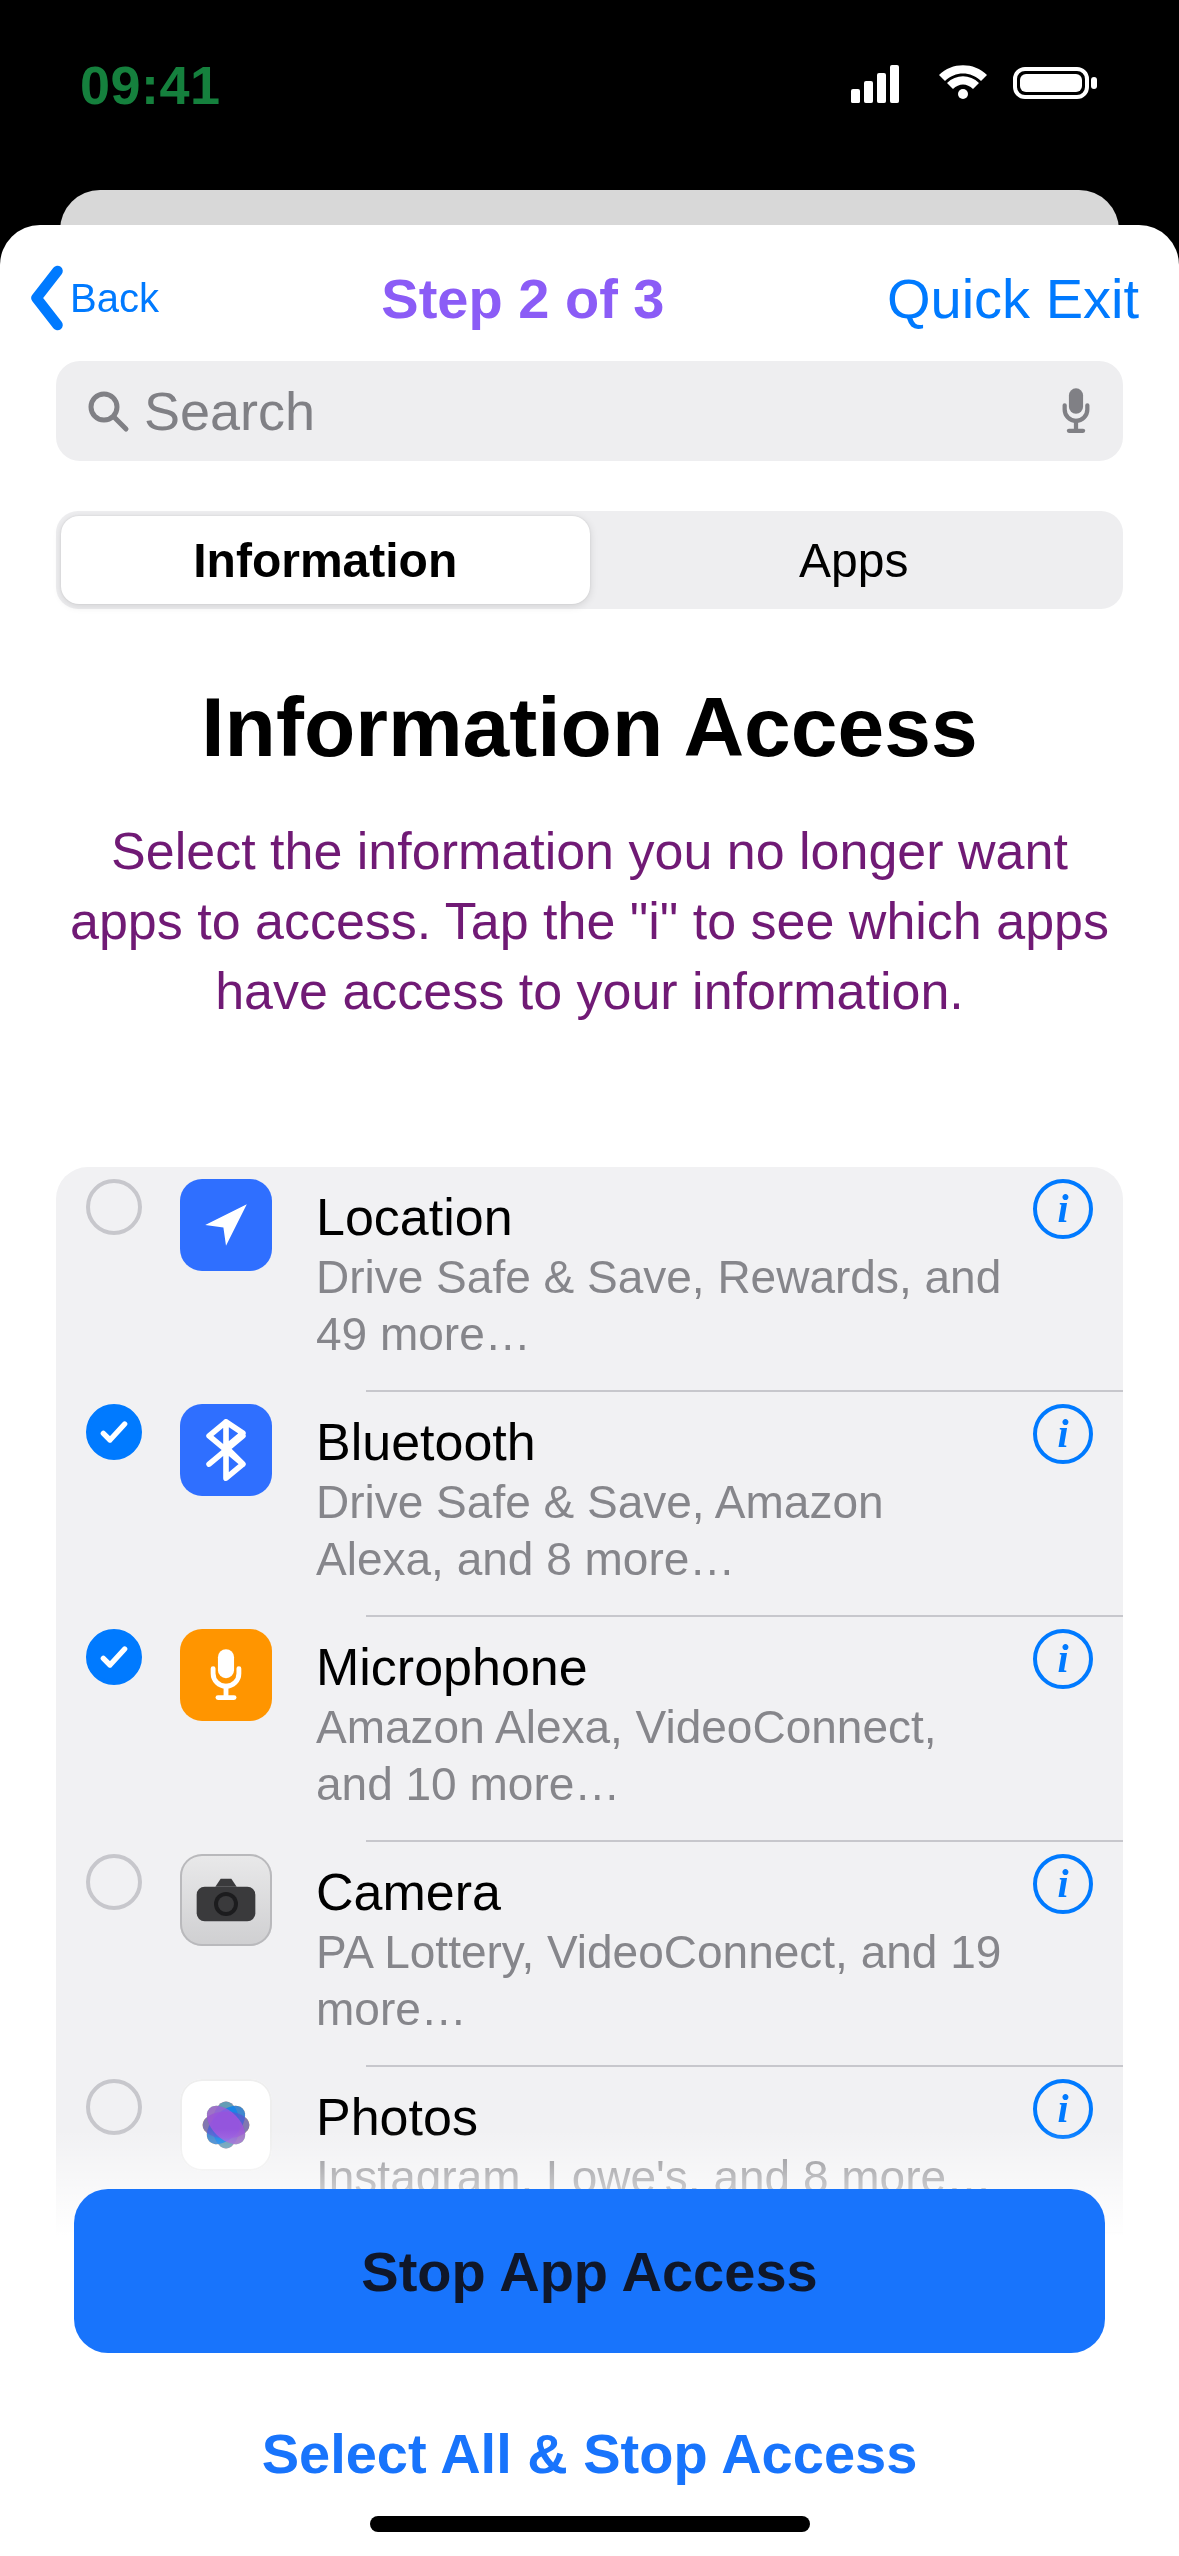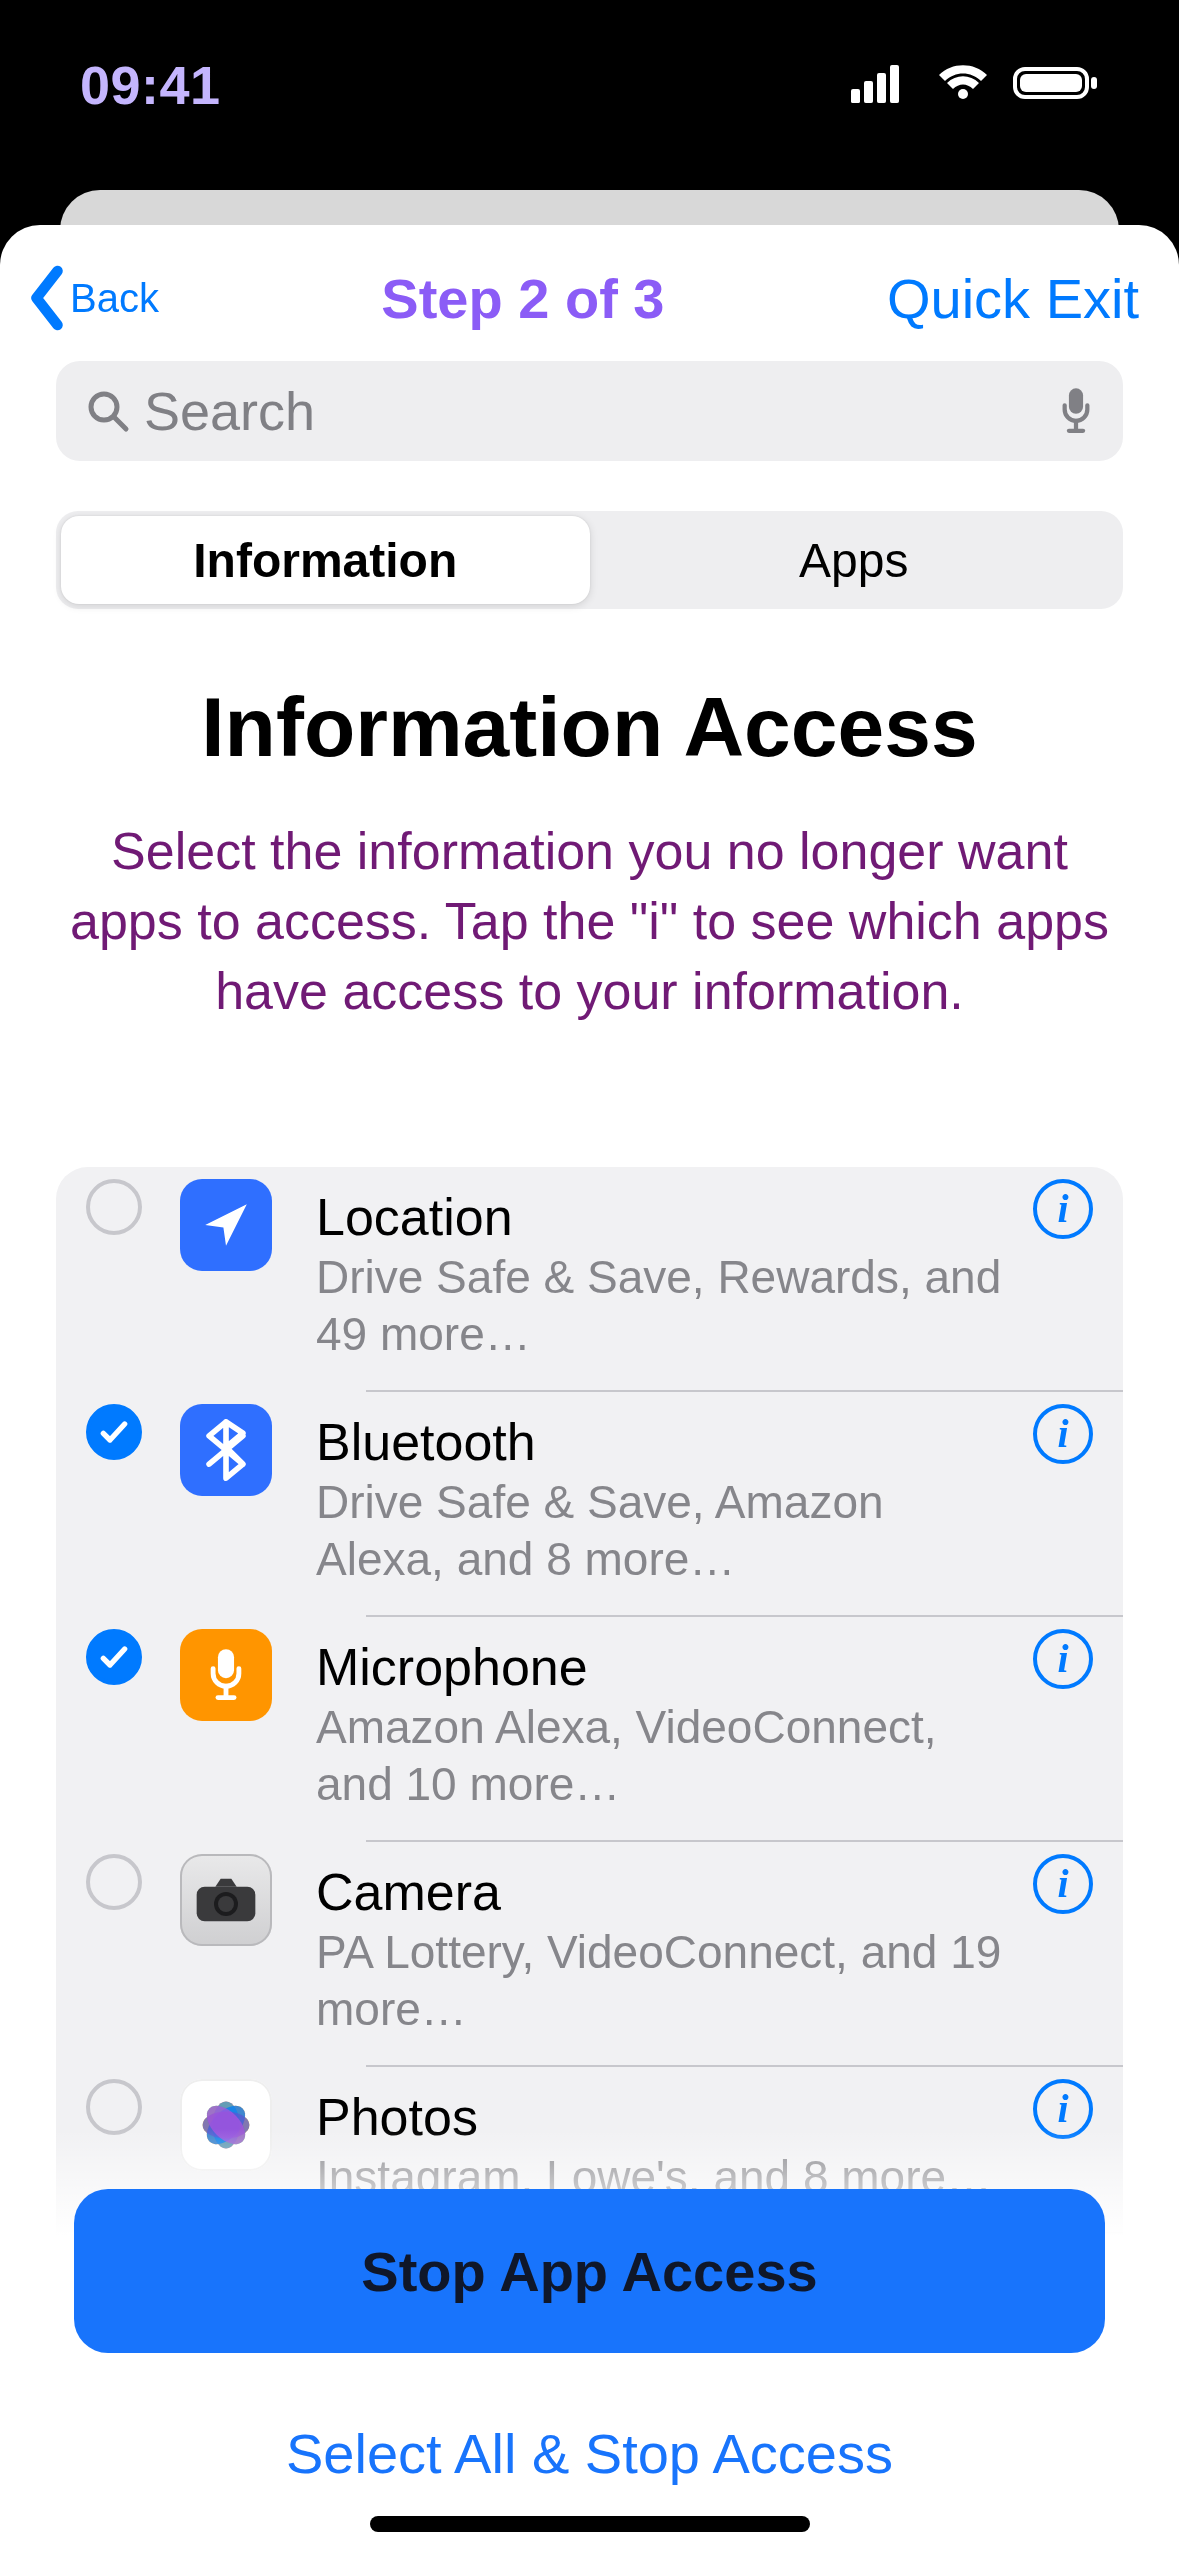--- a/index.html
+++ b/index.html
@@ -1,20 +1,20 @@
 <!DOCTYPE html>
 <html><head>
 <meta charset="utf-8">
 <style>
   * { margin: 0; padding: 0; box-sizing: border-box; font-family: -apple-system, "SF Pro Text", "Helvetica Neue", Helvetica, Arial, sans-serif; -webkit-font-smoothing: antialiased; }
   html, body { width: 1179px; height: 2556px; background: #000; overflow: hidden; }
 
   
   .status-bar { position: absolute; top: 0; left: 0; right: 0; height: 190px; display: flex; align-items: center; justify-content: space-between; padding: 0 80px 20px 80px; z-index: 5; }
-  .status-time { color: #c4b5fd; font-size: 54px; font-weight: 600; letter-spacing: 0.5px; }
+  .status-time { color: #15803d; font-size: 54px; font-weight: 600; letter-spacing: 0.5px; }
   .status-icons { display: flex; align-items: center; gap: 22px; }
 
   .bg-card { position: absolute; top: 190px; left: 60px; right: 60px; height: 60px; background: #d8d8d8; border-radius: 40px 40px 0 0; z-index: 1; }
 
   .sheet { position: absolute; top: 225px; left: 0; right: 0; bottom: 0; background: #fff; border-radius: 40px 40px 0 0; z-index: 2; display: flex; flex-direction: column; overflow: hidden; }
 
   .nav-bar { display: flex; align-items: center; justify-content: space-between; padding: 40px 40px 20px 24px; }
   .nav-back { display: flex; align-items: center; color: #007aff; font-size: 40px; }
   .nav-back svg { margin-right: 0px; }
   .nav-title { font-size: 56px; font-weight: 600; color: #8b5cf6; }
@@ -46,21 +46,21 @@
 
   
   .ic-blue { background: #2f6fff; }
   .ic-orange { background: #ff9500; }
   .ic-camera { background: linear-gradient(#e9e9ea,#cfcfd1); box-shadow: inset 0 0 0 2px #b9b9bc; }
   .ic-photos { background: #fff; box-shadow: inset 0 0 0 2px #eee; position: relative; }
   .ic-music { background: linear-gradient(#ff5870,#ff2d55); }
 
   .footer { position: absolute; left: 0; right: 0; bottom: 0; background: linear-gradient(rgba(255,255,255,0.0), #ffffff 25%); padding: 60px 74px 70px 74px; z-index: 4; }
   .primary-btn { background: #1874fc; color: #0f172a; font-size: 56px; font-weight: 600; border-radius: 34px; height: 164px; display: flex; align-items: center; justify-content: center; }
-  .secondary-link { color: #1874fc; font-size: 56px; font-weight: 400; text-align: center; margin-top: 68px; }
+  .secondary-link { color: #1874fc; font-size: 56px; font-weight: 700; text-align: center; margin-top: 68px; }
 
   .home-indicator { position: absolute; bottom: 24px; left: 50%; transform: translateX(-50%); width: 440px; height: 16px; background: #000; border-radius: 20px; z-index: 10; }
 </style>
 </head>
 <body>
 
 <div class="status-bar">
   <div class="status-time">09:41</div>
   <div class="status-icons">
     <span>

